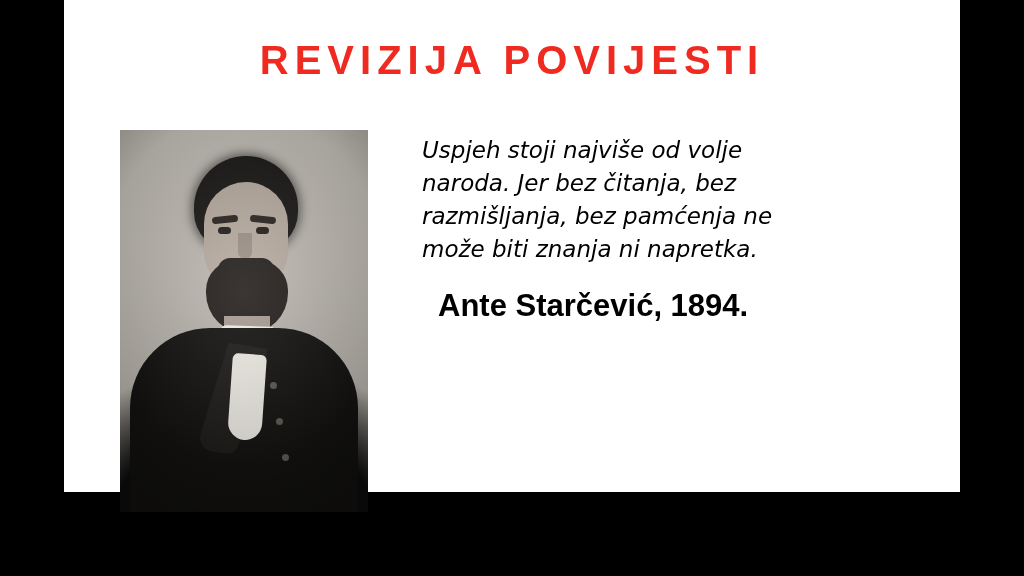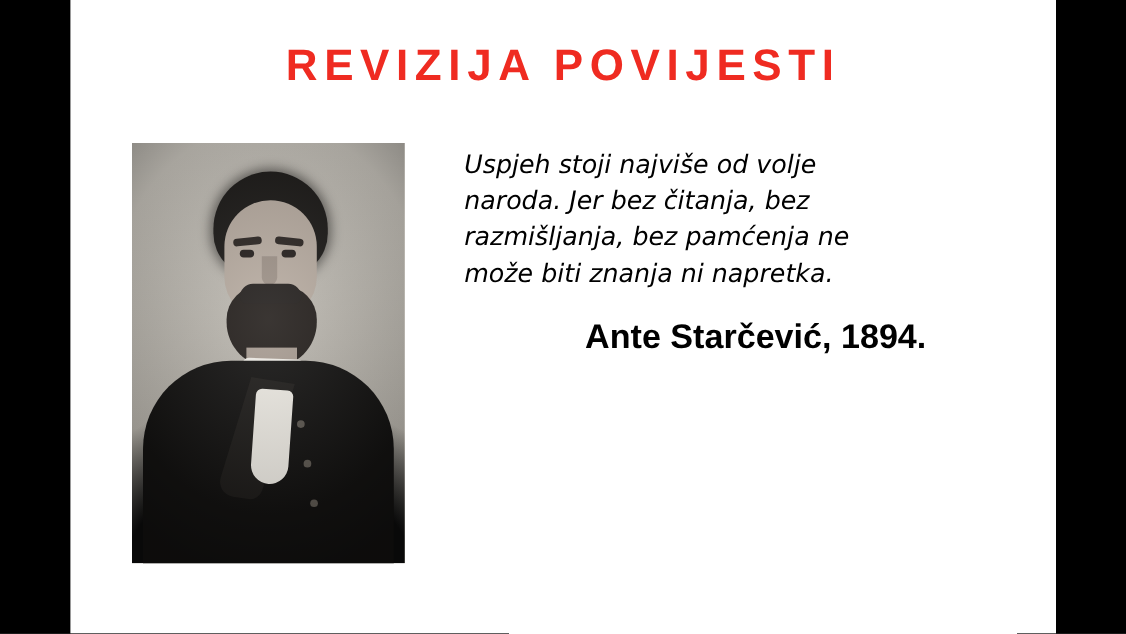--- a/index.html
+++ b/index.html
@@ -18,21 +18,21 @@
     width: 1024px;
     height: 576px;
     background: #000000;
     display: flex;
     justify-content: center;
     align-items: stretch;
   }
   .slide {
     position: relative;
     width: 896px;
-    height: 576px;
+    height: 492px;
     background: #ffffff;
     box-sizing: border-box;
   }
   .slide-title {
     position: absolute;
     top: 38px;
     left: 0;
     width: 100%;
     text-align: center;
     color: #ef2b21;
@@ -204,21 +204,20 @@
     color: #000000;
     max-width: 355px;
     margin: 0;
   }
   .attribution {
     font-family: "Liberation Sans", sans-serif;
     font-weight: bold;
     font-size: 31px;
     color: #000000;
     margin: 22px 0 0 16px;
-    text-align: center;
   }
 </style>
 </head>
 <body>
 
 <div class="slide-frame">
   <div class="slide">
 
     <div class="slide-title">REVIZIJA POVIJESTI</div>
 

